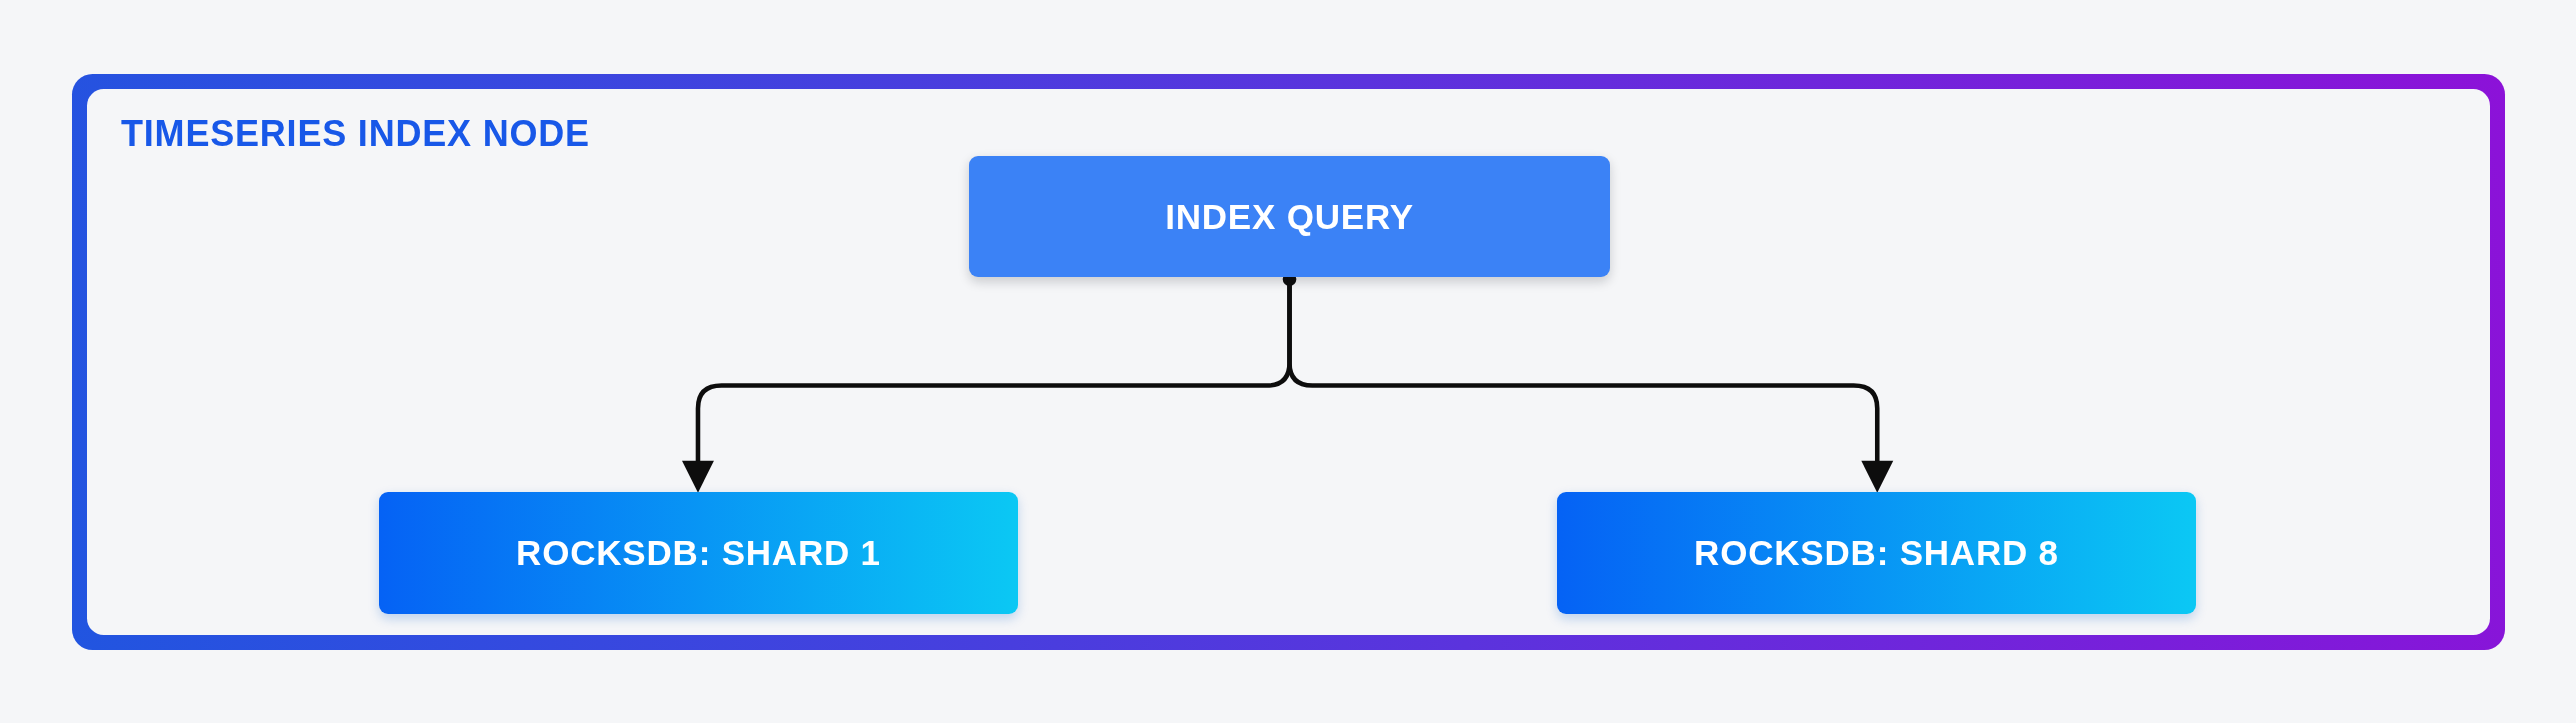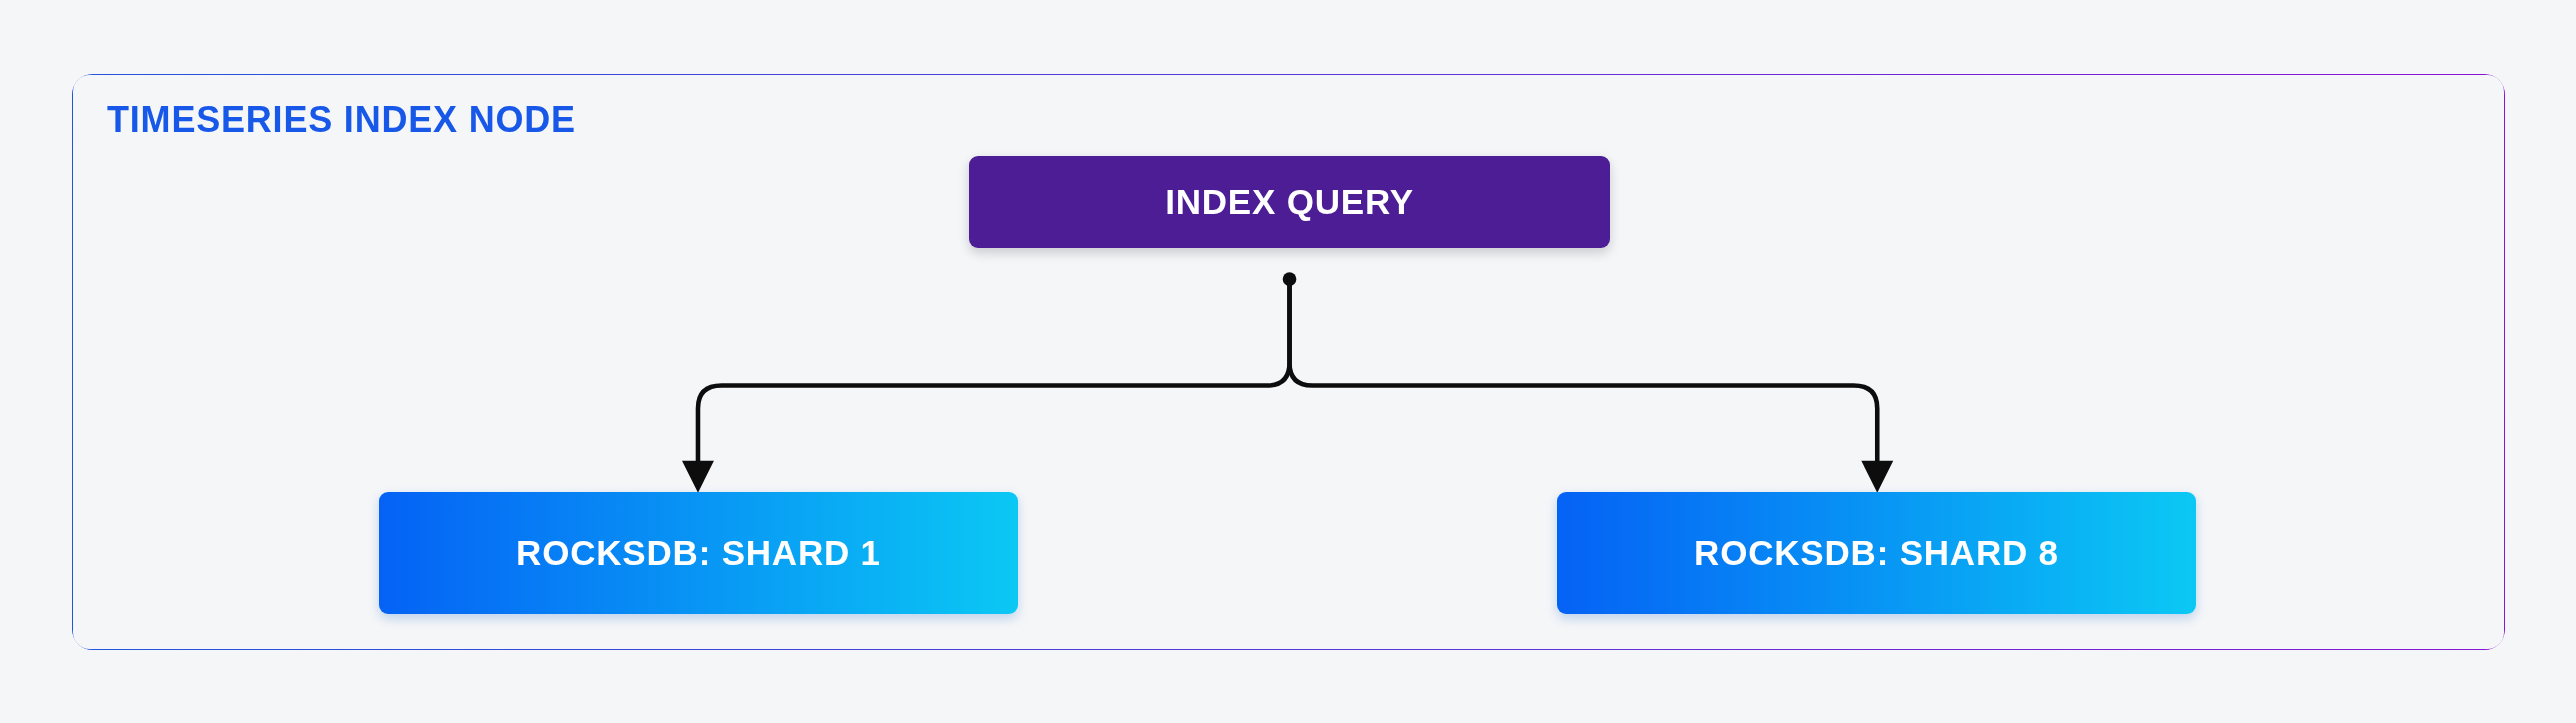--- a/index.html
+++ b/index.html
@@ -14,21 +14,21 @@
     position: absolute; left: 0; top: 0;
     width: 2576px; height: 724px;
   }
   
   .frame {
     position: absolute;
     left: 72px; top: 74px;
     width: 2433px; height: 576px;
     border-radius: 20.5px;
     background: linear-gradient(80deg, #2155e0 0%, #5b33dd 55%, #8c12d8 100%);
-    padding: 1px;
+    padding: 15px;
   }
   .frame-inner {
     width: 100%; height: 100%;
     background: #f5f6f8;
     border-radius: 16.7px;
     position: relative;
   }
   .frame-title {
     position: absolute;
     left: 34px; top: 24px;
@@ -44,22 +44,22 @@
     display: flex; align-items: center; justify-content: center;
     color: #ffffff;
     font-size: 35px;
     font-weight: 700;
     letter-spacing: 0.8px;
     white-space: nowrap;
     border-radius: 9px;
   }
   .node-index-query {
     left: 969px; top: 156px;
-    width: 641px; height: 92px;
-    background: #4c1d95;
+    width: 641px; height: 121px;
+    background: #3b82f6;
     box-shadow: 0 4.6px 10.6px rgba(10, 15, 30, 0.18);
   }
   .node-shard {
     width: 639px; height: 122px;
     background: linear-gradient(90deg, #0562f5 0%, #0bc8f4 100%);
     box-shadow: 0 4.6px 10.6px rgba(5, 90, 200, 0.22);
   }
   .node-shard-1 { left: 379px; top: 492px; }
   .node-shard-2 { left: 1557px; top: 492px; }
   

